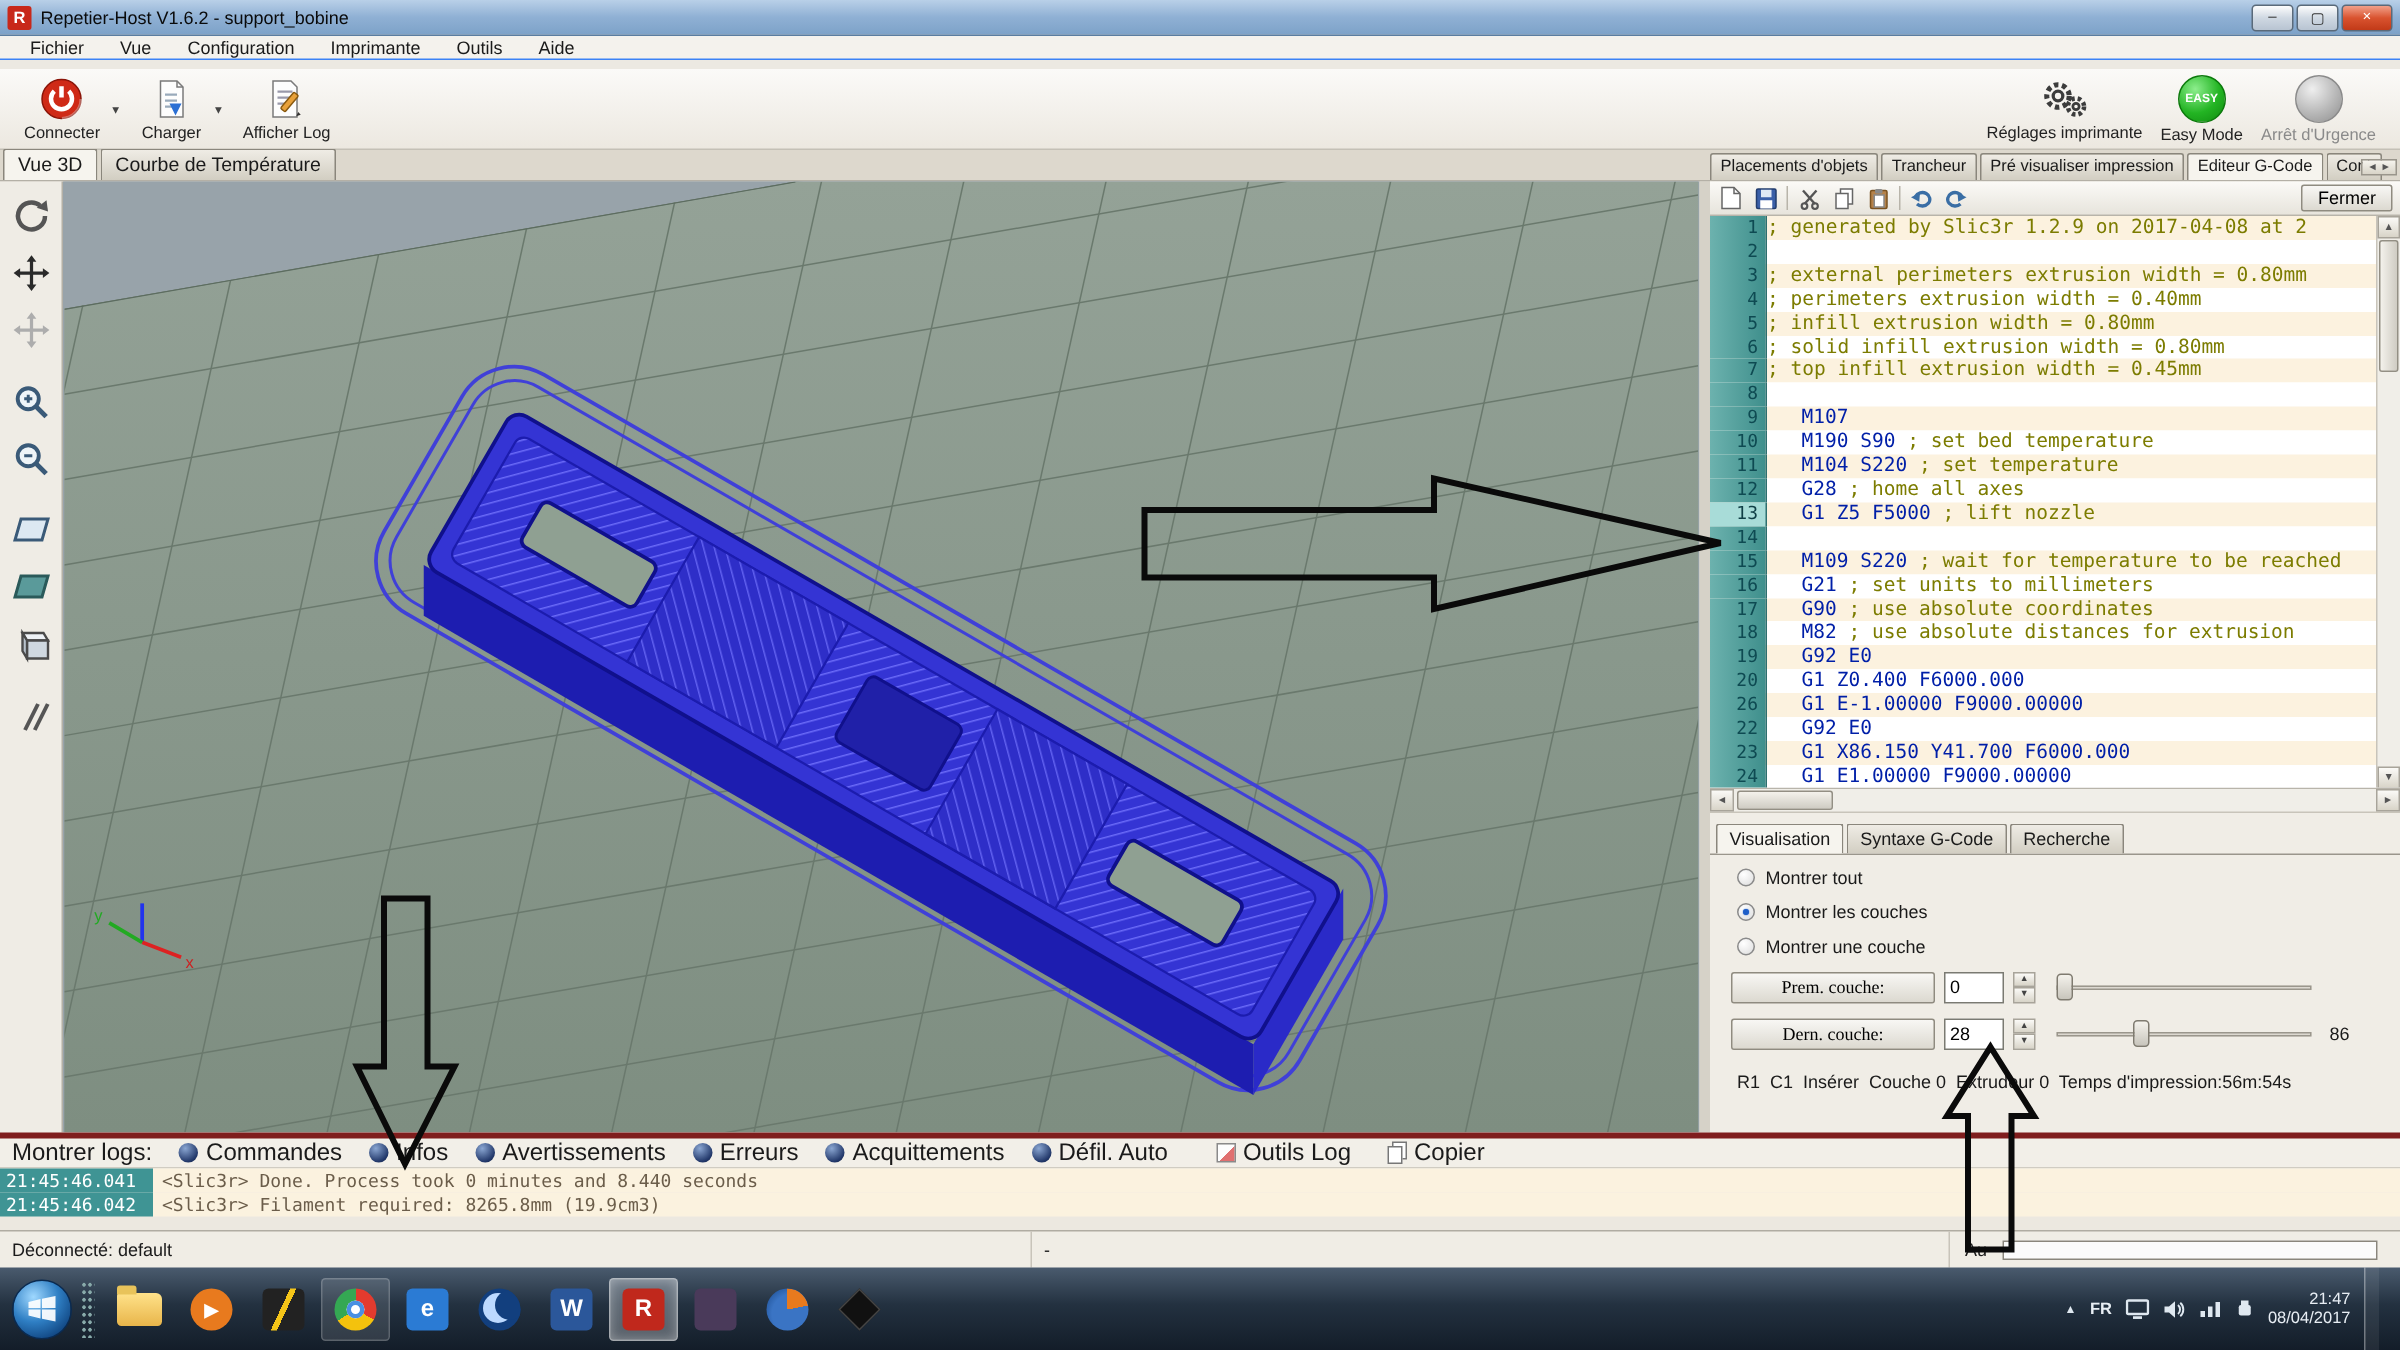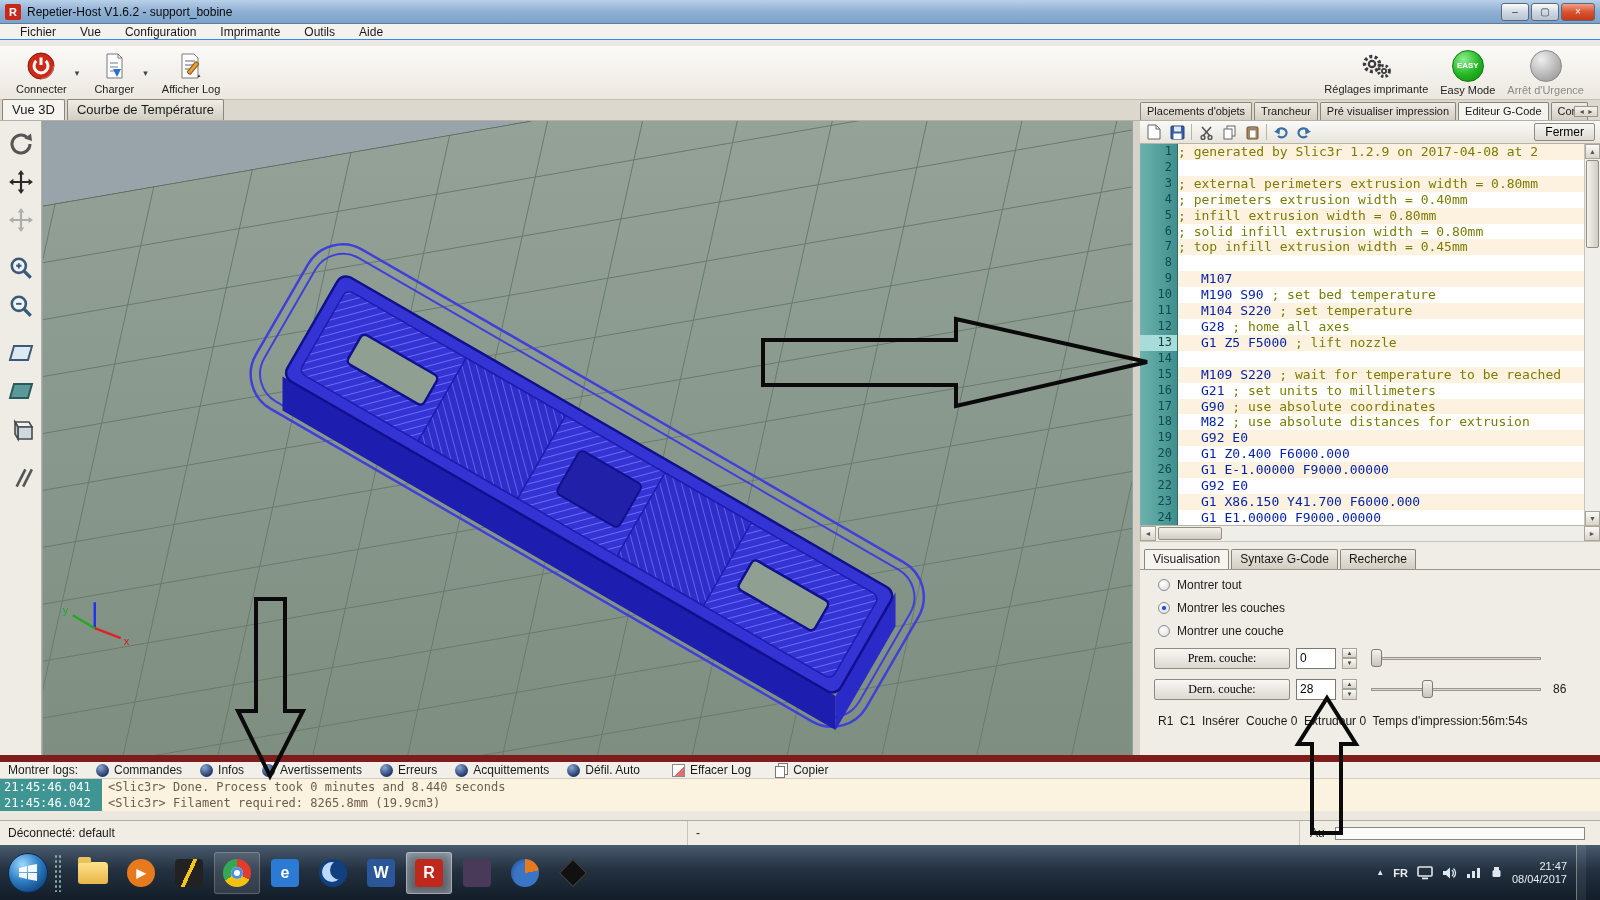--- a/index.html
+++ b/index.html
@@ -118,22 +118,22 @@
   .slider { position:relative; width:170px; height:20px; margin-left:8px; flex:none; }
   .sl-track { position:absolute; top:9px; left:0; right:0; height:3px; background:#dcd8d0;
     border:1px solid #9a968c; }
   .sl-thumb { position:absolute; top:1px; width:11px; height:18px; border-radius:3px;
     background:linear-gradient(#f4f2ec,#c8c5bc); border:1px solid #7f7b70; }
   .max-label { font-size:12px; margin-left:6px; }
   .ed-status { font-size:12px; white-space:pre-wrap; padding:14px 4px 0; }
 
   
   .logbar { position:absolute; top:755px; left:0; width:1600px; height:24px; background:#f2efe8;
-    border-top:7px solid #7f1d1d; border-bottom:1px solid #d0ccc2; display:flex; align-items:center;
-    gap:18px; padding-left:8px; font-size:12px; }
+    border-top:4px solid #7f1d1d; border-bottom:1px solid #d0ccc2; display:flex; align-items:center;
+    gap:18px; padding-left:8px; font-size:16px; }
   .log-toggle { display:flex; align-items:center; gap:5px; }
   .sphere { width:13px; height:13px; border-radius:50%; flex:none;
     background:radial-gradient(circle at 35% 28%, #8aa6d2, #22386a 70%, #101e3e); }
   .log-action { display:flex; align-items:center; gap:5px; }
   .eraser-ic { width:13px; height:13px; background:linear-gradient(135deg,#fdfdfd 55%,#e07070 55%);
     border:1px solid #8a8a8a; flex:none; }
   .copy-ic { width:10px; height:12px; background:#fff; border:1px solid #777;
     box-shadow:3px -3px 0 -1px #fff, 3px -3px 0 0 #777; margin-top:3px; margin-right:3px; flex:none; }
   .logarea { position:absolute; top:779px; left:0; width:1600px; height:41px; background:#ece8e0; }
   .log-row { display:flex; height:16px; line-height:16px; font-family:"DejaVu Sans Mono",monospace; font-size:12px; }
@@ -584,21 +584,21 @@
           <span>Acquittements</span>
         </span>
         <span class="log-toggle">
           <span class="sphere"></span>
           <span>Défil. Auto</span>
         </span>
       </span>
     <span style="display:flex;gap:24px;margin-left:14px;">
         <span class="log-action">
           <span class="eraser-ic"></span>
-          <span>Effacer Log</span>
+          <span>Outils Log</span>
         </span>
         <span class="log-action">
           <span class="copy-ic"></span>
           <span>Copier</span>
         </span>
       </span>
   </div>
 
   <div class="logarea">
     <div>

